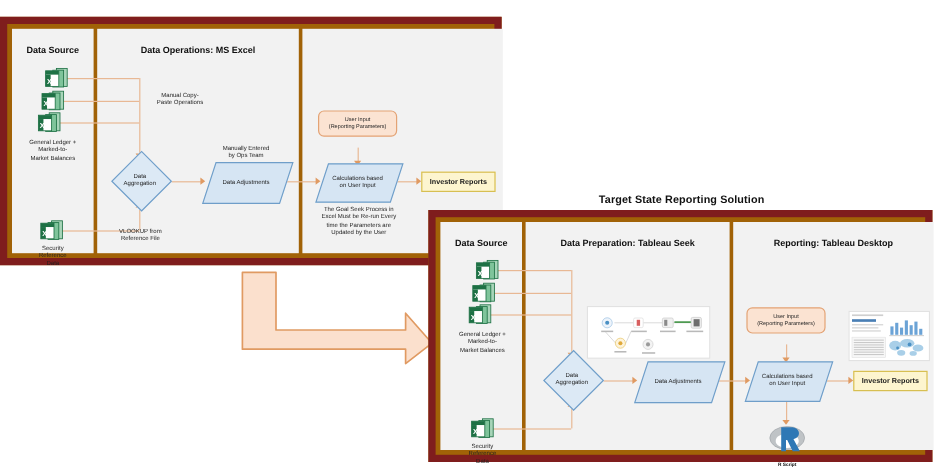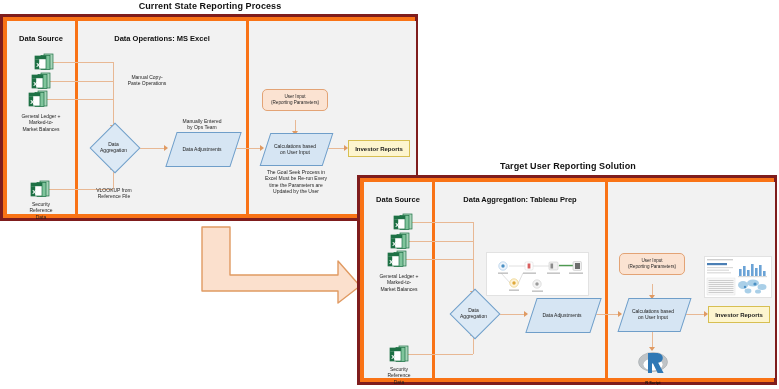--- a/index.html
+++ b/index.html
@@ -14,22 +14,22 @@
 
   
   .diagram{position:absolute;}
   .diagram-title{
     position:absolute;left:0;top:0;width:100%;
     text-align:center;font-weight:bold;color:#111;
     letter-spacing:.1px;
   }
   .frame{
     position:absolute;left:0;
-    border:3px solid #7f1d1d;
-    background:#f97316;
+    border:6px solid #7f1d1d;
+    background:#a16207;
     box-sizing:border-box;
     padding-left:36px;
   }
   .lane{
     position:absolute;top:4px;bottom:4px;
     background:#f2f2f2;
     box-sizing:border-box;
   }
   .lane-title{
     position:absolute;left:0;width:100%;
@@ -110,21 +110,20 @@
   .rscript{position:absolute;text-align:center;}
   .rscript-label{font-size:4px;font-weight:bold;color:#111;margin-top:0px;}
 </style>
 </head>
 <body>
 
 <div class="stage">
 
   <div class="diagram" style="left:0;top:0;width:420px;height:222px;">
 
-    <div class="diagram-title" style="top:1px;font-size:9px;">Current State Reporting Process</div>
 
     <div class="frame" style="top:14px;width:418px;height:207px;">
 
       <div class="lane" style="left:4px;width:68px;"></div>
       <div class="lane" style="left:75px;width:168px;"></div>
       <div class="lane" style="left:246px;width:167px;"></div>
 
       <div class="lane-title" style="left:4px;width:68px;top:17px;font-size:7.5px;">Data Source</div>
       <div class="lane-title" style="left:75px;width:168px;top:17px;font-size:7.5px;">Data Operations: MS Excel</div>
 
@@ -260,30 +259,31 @@
   </div>
 
   <div class="bigarrow" style="left:198px;top:225px;width:165px;height:80px;">
     <svg width="165" height="80" viewBox="0 0 165 80">
       <path d="M 4 2 L 32 2 L 32 50 L 140 50 L 140 36 L 162 61 L 140 78 L 140 66 L 4 66 Z" fill="#fbe0cd" stroke="#e09a62" stroke-width="1.4" stroke-linejoin="round"></path>
     </svg>
   </div>
 
   <div class="diagram" style="left:357px;top:161px;width:422px;height:228px;">
 
-    <div class="diagram-title" style="top:0px;font-size:9px;">Target User Reporting Solution</div>
+    <div class="diagram-title" style="top:0px;font-size:9px;">Target State Reporting Solution</div>
 
     <div class="frame" style="top:14px;width:420px;height:210px;">
 
       <div class="lane" style="left:4px;width:68px;"></div>
       <div class="lane" style="left:75px;width:170px;"></div>
       <div class="lane" style="left:248px;width:167px;"></div>
 
       <div class="lane-title" style="left:4px;width:68px;top:17px;font-size:7.5px;">Data Source</div>
-      <div class="lane-title" style="left:75px;width:170px;top:17px;font-size:7.5px;">Data Aggregation: Tableau Prep</div>
+      <div class="lane-title" style="left:75px;width:170px;top:17px;font-size:7.5px;">Data Preparation: Tableau Seek</div>
+      <div class="lane-title" style="left:248px;width:167px;top:17px;font-size:7.5px;">Reporting: Tableau Desktop</div>
 
       <div class="hline" style="left:48px;top:44px;width:65px;"></div>
       <div class="hline" style="left:46px;top:63px;width:67px;"></div>
       <div class="hline" style="left:43px;top:81px;width:70px;"></div>
       <div class="vline" style="left:113px;top:44px;height:72px;"></div>
       <div class="arrow-d" style="left:110px;top:113px;"></div>
 
       <div class="hline" style="left:46px;top:176px;width:67px;"></div>
       <div class="vline" style="left:113px;top:157px;height:19px;"></div>
       <div class="arrow-u" style="left:110px;top:154px;"></div>

